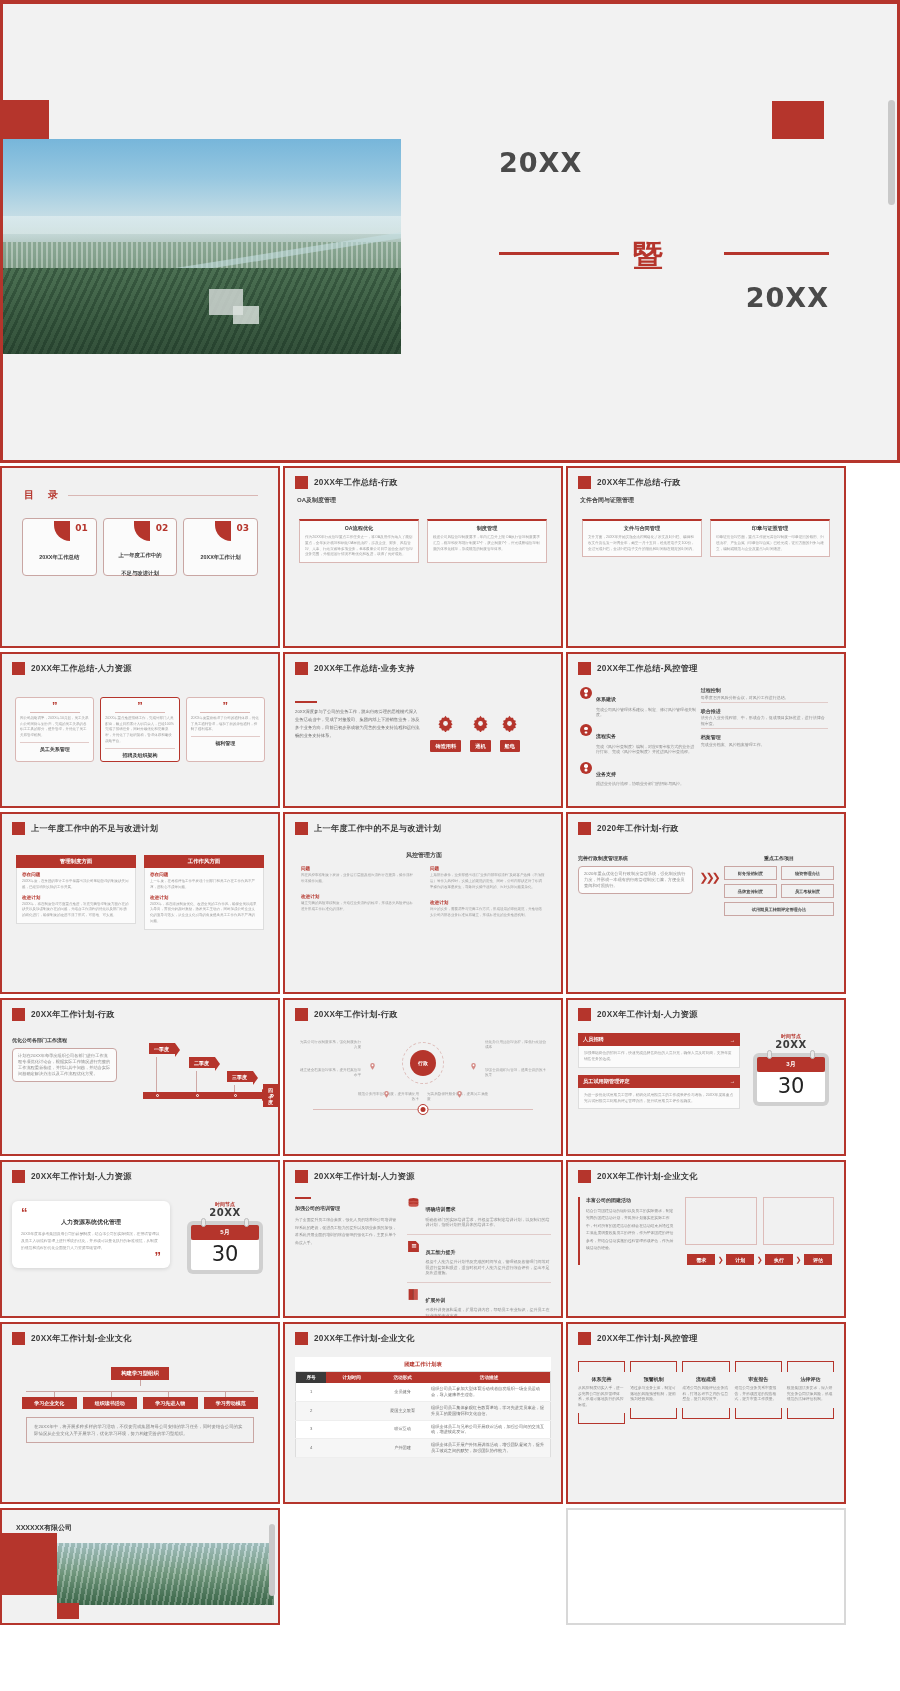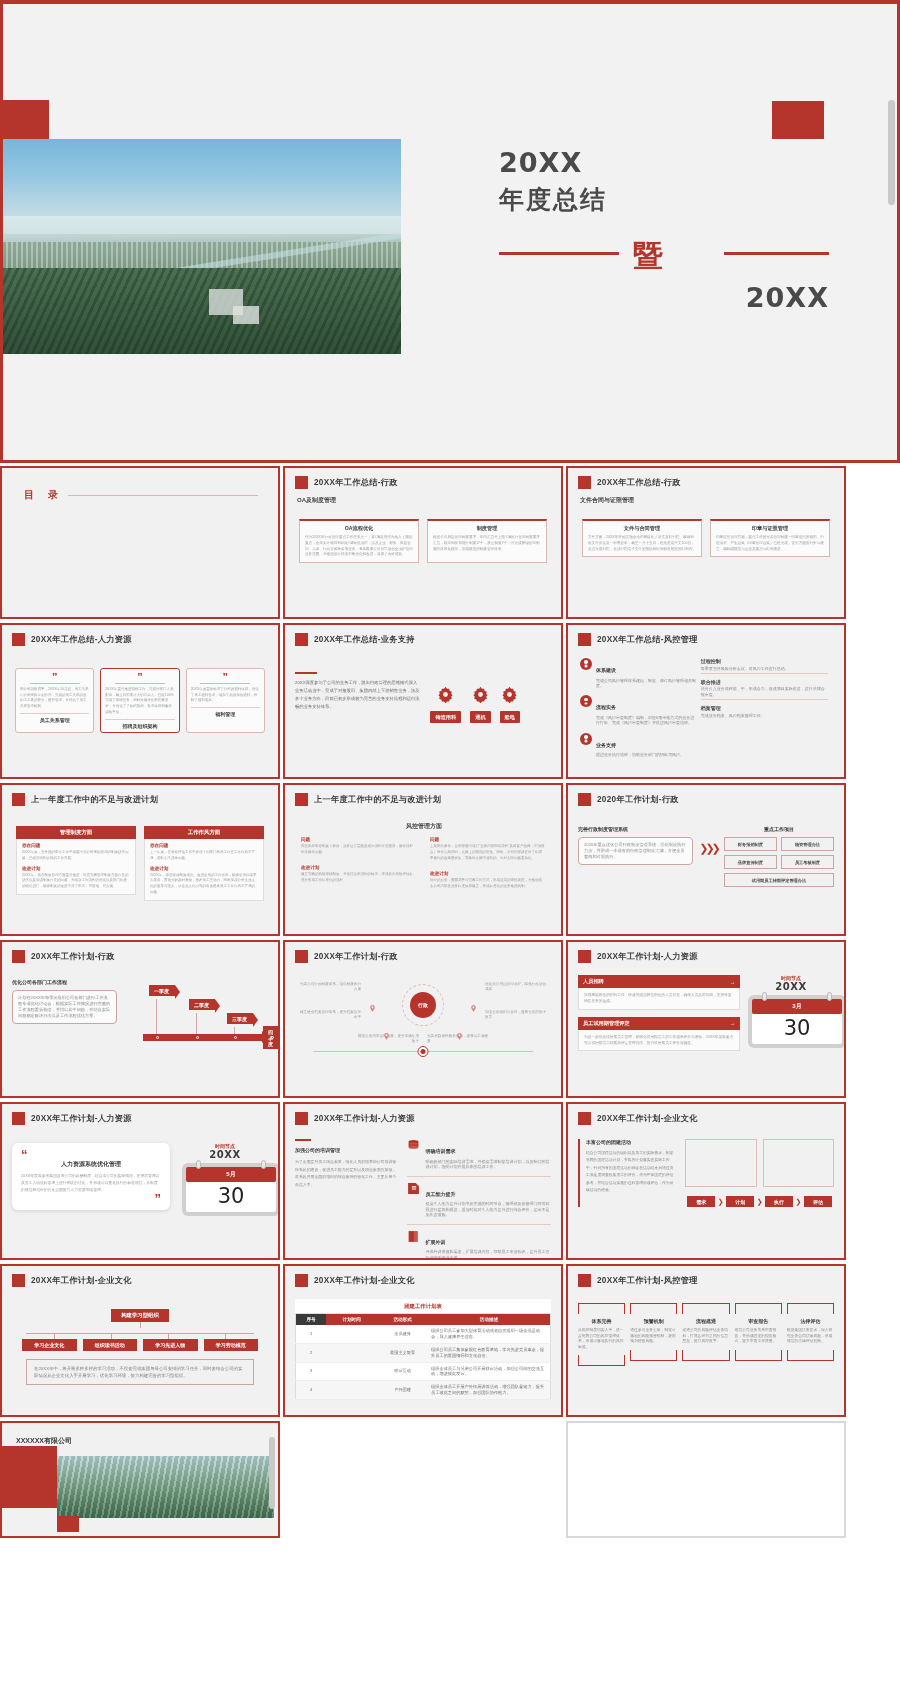--- a/index.html
+++ b/index.html
@@ -62,21 +62,21 @@
   .grid { position:absolute; left:0; top:466px; width:900px; }
   .row { display:flex; width:900px; }
   .cell {
     width:280px; margin:0 0 4px 0; background:#f1f1f1;
     border:2px solid #b5352c; position:relative; overflow:hidden;
   }
   .cell + .cell { margin-left:3px; }
   .cell.blank { background:#fff; border-color:#fff; }
   .cell.blank2 { background:#fff; border:2px solid #d8d8d8; }
 
-  .h157 { height:153px; } .h155 { height:156px; } .h160 { height:158px; }
+  .h157 { height:182px; } .h155 { height:156px; } .h160 { height:158px; }
 
   
   .sl { position:absolute; inset:0; padding:8px 10px; }
   .sl-head { display:flex; align-items:center; gap:6px; margin-bottom:7px; }
   .sl-badge { width:13px; height:13px; background:#b5352c; flex:0 0 auto; }
   .sl-title { font-size:8.2px; font-weight:bold; color:#3b3b3b; letter-spacing:.3px; white-space:nowrap; }
   .sl-sub { font-size:6px; font-weight:bold; color:#444; margin:3px 0 6px 2px; }
   .sl-sub.c { text-align:center; }
 
   
@@ -135,21 +135,21 @@
   .basedot:after{ content:""; position:absolute; left:2.2px; top:2.2px; width:5px; height:5px; border-radius:50%; background:#b5352c; }
 
   
   .planrow { display:flex; gap:8px; }
   .plancol { flex:1; }
   .redbar { background:#b5352c; color:#fff; font-size:5.2px; font-weight:bold; padding:3px 5px; display:flex; justify-content:space-between; align-items:center; }
   .planbox { border:1px solid #ddd; border-top:none; background:#fbfbfb; padding:4px 5px; }
   .cal-wrap { width:86px; text-align:center; }
   .cal-cap { font-size:5px; font-weight:bold; color:#b5352c; }
   .cal-year { font-family:"DejaVu Sans",sans-serif; font-size:10px; font-weight:bold; color:#3b3b3b; letter-spacing:.5px; }
-  .cal { margin:3px auto 0; width:98px; background:#d0d0d0; border-radius:6px; padding:4px; position:relative; }
+  .cal { margin:3px auto 0; width:76px; background:#d0d0d0; border-radius:6px; padding:4px; position:relative; }
   .cal-m { background:#b5352c; color:#fff; font-size:6px; font-weight:bold; text-align:center; padding:3px 0; border-radius:2px; }
   .cal-d { background:#fff; font-family:"DejaVu Sans",sans-serif; font-size:21px; font-weight:normal; color:#222; text-align:center; padding:2px 0 4px; border-radius:0 0 2px 2px; }
   .cal-ring { position:absolute; top:-3px; width:5px; height:9px; background:#e9e9e9; border:1px solid #bbb; border-radius:3px; }
 
   
   .bigq { border-radius:6px; background:#fff; box-shadow:0 1px 4px rgba(0,0,0,.13); padding:7px 9px; position:relative; }
   .bigq .qm1 { color:#b5352c; font-size:13px; font-weight:bold; line-height:.7; }
   .bigq .qm2 { color:#b5352c; font-size:13px; font-weight:bold; line-height:.7; text-align:right; }
   .bigq-t { font-size:6px; font-weight:bold; color:#3b3b3b; text-align:center; margin:1px 0 4px; }
 
@@ -219,21 +219,20 @@
       <div class="sky"></div>
         <div class="haze"></div>
         <div class="city"></div>
       <div class="river"></div>
         <div class="forest"></div>
       <div class="bld1"></div>
         <div class="bld2"></div>
     </div>
     <div class="hero-title">
       <div class="hero-y1">20XX</div>
-      <div class="hero-t1">年度总结</div>
     </div>
     <div class="hero-divider">
       <span class="ln ln-l"></span>
       <span class="hero-ji">暨</span>
       <span class="ln ln-r"></span>
     </div>
     <div class="hero-b">
       <div class="hero-y2">20XX</div>
     </div>
     <div class="hero-scroll"></div>
@@ -241,20 +240,38 @@
 
   <div class="grid">
 
     <div class="row">
 
       <div class="cell h157">
         <div class="sl">
           <div style="display:flex;align-items:center;gap:8px;margin:12px 0 0 12px;">
             <span style="font-size:10px;font-weight:bold;color:#b5352c;letter-spacing:2px;">目　录</span>
             <span style="flex:1;height:1px;background:#d9b7b4;margin-right:10px;"></span>
+          </div>
+          <div style="display:flex;gap:6px;margin:16px 10px 0;">
+            <div style="flex:1;border:1px solid #c9a6a3;border-radius:4px;background:#fbfbfb;height:58px;position:relative;padding-top:26px;text-align:center;">
+              <span style="position:absolute;right:26px;top:2px;width:16px;height:20px;border-radius:0 0 0 16px;background:#b5352c;"></span>
+              <span style="position:absolute;right:8px;top:4px;font-size:9px;font-weight:bold;color:#b5352c;font-family:'DejaVu Sans',sans-serif;">01</span>
+              <span style="font-size:5.4px;font-weight:bold;color:#3b3b3b;">20XX年工作总结</span>
+            </div>
+            <div style="flex:1;border:1px solid #c9a6a3;border-radius:4px;background:#fbfbfb;height:58px;position:relative;padding-top:24px;text-align:center;">
+              <span style="position:absolute;right:26px;top:2px;width:16px;height:20px;border-radius:0 0 0 16px;background:#b5352c;"></span>
+              <span style="position:absolute;right:8px;top:4px;font-size:9px;font-weight:bold;color:#b5352c;font-family:'DejaVu Sans',sans-serif;">02</span>
+              <span style="font-size:5.4px;font-weight:bold;color:#3b3b3b;white-space:pre-line;line-height:1.5;">上一年度工作中的
+不足与改进计划</span>
+            </div>
+            <div style="flex:1;border:1px solid #c9a6a3;border-radius:4px;background:#fbfbfb;height:58px;position:relative;padding-top:26px;text-align:center;">
+              <span style="position:absolute;right:26px;top:2px;width:16px;height:20px;border-radius:0 0 0 16px;background:#b5352c;"></span>
+              <span style="position:absolute;right:8px;top:4px;font-size:9px;font-weight:bold;color:#b5352c;font-family:'DejaVu Sans',sans-serif;">03</span>
+              <span style="font-size:5.4px;font-weight:bold;color:#3b3b3b;">20XX年工作计划</span>
+            </div>
           </div>
         </div>
       </div>
 
       <div class="cell h157">
         <div class="sl">
           <div class="sl-head">
               <span class="sl-badge"></span>
             <span class="sl-title">20XX年工作总结-行政</span>
             </div>

